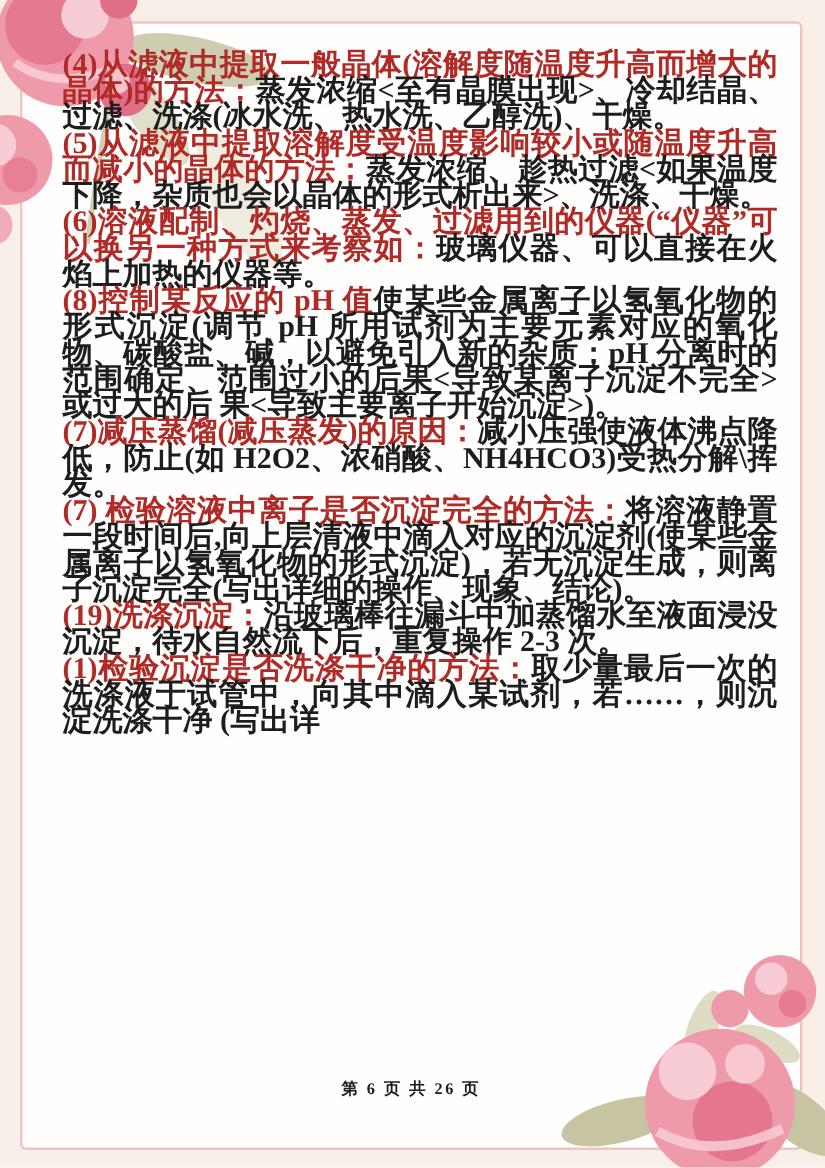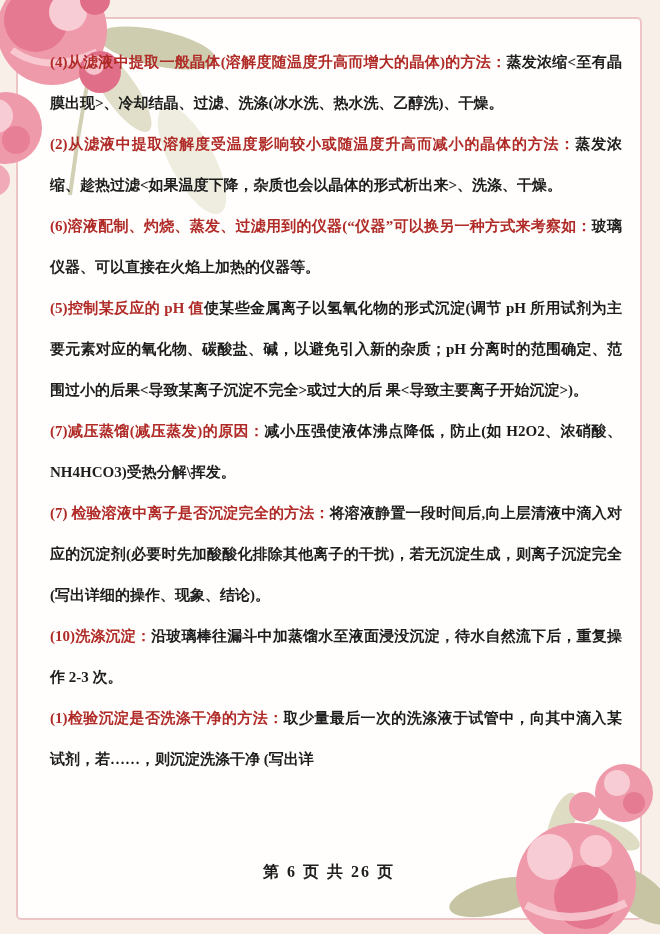--- a/index.html
+++ b/index.html
@@ -30,31 +30,31 @@
     border-radius:5px;
     z-index:0;
   }
   .flower{position:absolute;pointer-events:none;}
   .flower-tl{left:-8px;top:-10px;z-index:1;}
   .flower-br{right:-4px;bottom:-6px;z-index:3;}
   .content{
     position:absolute;left:50px;top:42px;width:572px;
     z-index:2;
     text-align:justify;
-    font-size:15px;
-    line-height:41px;
+    font-size:24px;
+    line-height:21px;
     color:var(--body-color);
   }
   .para{margin:0;font-weight:600;}
   .seg-heading{color:var(--heading-color);font-weight:700;}
   .seg-body{color:var(--body-color);font-weight:600;}
   .footer{
     position:absolute;left:16px;top:862px;width:626px;
     z-index:2;text-align:center;
-    font-size:16px;font-weight:600;
+    font-size:13px;font-weight:600;
     letter-spacing:2px;
     color:var(--body-color);
   }
 </style>
 </head>
 <body>
 
 <div class="card"></div>
 
 <svg class="flower flower-tl" width="270" height="240" viewBox="0 0 270 240">
@@ -90,22 +90,22 @@
     <circle cx="142" cy="138" r="60" fill="var(--petal-pink)"></circle>
     <circle cx="152" cy="152" r="32" fill="var(--petal-deep)" opacity="0.8"></circle>
     <circle cx="116" cy="112" r="23" fill="var(--petal-light)"></circle>
     <circle cx="162" cy="106" r="16" fill="var(--petal-light)" opacity="0.9"></circle>
     <path d="M92,160 Q135,185 192,158" stroke="var(--petal-light)" stroke-width="8" fill="none" opacity="0.85"></path>
   </g>
 </svg>
 
 <div class="content">
     <p class="para"><span class="seg-heading">(4)从滤液中提取一般晶体(溶解度随温度升高而增大的晶体)的方法：</span><span class="seg-body">蒸发浓缩&lt;至有晶膜出现&gt;、冷却结晶、过滤、洗涤(冰水洗、热水洗、乙醇洗)、干燥。</span></p>
-    <p class="para"><span class="seg-heading">(2)从滤液中提取溶解度受温度影响较小或随温度升高而减小的晶体的方法：</span><span class="seg-body">蒸发浓缩、趁热过滤&lt;如果温度下降，杂质也会以晶体的形式析出来&gt;、洗涤、干燥。</span></p>
+    <p class="para"><span class="seg-heading">(5)从滤液中提取溶解度受温度影响较小或随温度升高而减小的晶体的方法：</span><span class="seg-body">蒸发浓缩、趁热过滤&lt;如果温度下降，杂质也会以晶体的形式析出来&gt;、洗涤、干燥。</span></p>
     <p class="para"><span class="seg-heading">(6)溶液配制、灼烧、蒸发、过滤用到的仪器(“仪器”可以换另一种方式来考察如：</span><span class="seg-body">玻璃仪器、可以直接在火焰上加热的仪器等。</span></p>
-    <p class="para"><span class="seg-heading">(5)控制某反应的 pH 值</span><span class="seg-body">使某些金属离子以氢氧化物的形式沉淀(调节 pH 所用试剂为主要元素对应的氧化物、碳酸盐、碱，以避免引入新的杂质；pH 分离时的范围确定、范围过小的后果&lt;导致某离子沉淀不完全&gt;或过大的后 果&lt;导致主要离子开始沉淀&gt;)。</span></p>
+    <p class="para"><span class="seg-heading">(8)控制某反应的 pH 值</span><span class="seg-body">使某些金属离子以氢氧化物的形式沉淀(调节 pH 所用试剂为主要元素对应的氧化物、碳酸盐、碱，以避免引入新的杂质；pH 分离时的范围确定、范围过小的后果&lt;导致某离子沉淀不完全&gt;或过大的后 果&lt;导致主要离子开始沉淀&gt;)。</span></p>
     <p class="para"><span class="seg-heading">(7)减压蒸馏(减压蒸发)的原因：</span><span class="seg-body">减小压强使液体沸点降低，防止(如 H2O2、浓硝酸、NH4HCO3)受热分解\挥发。</span></p>
-    <p class="para"><span class="seg-heading">(7) 检验溶液中离子是否沉淀完全的方法：</span><span class="seg-body">将溶液静置一段时间后,向上层清液中滴入对应的沉淀剂(必要时先加酸酸化排除其他离子的干扰)，若无沉淀生成，则离子沉淀完全(写出详细的操作、现象、结论)。</span></p>
-    <p class="para"><span class="seg-heading">(10)洗涤沉淀：</span><span class="seg-body">沿玻璃棒往漏斗中加蒸馏水至液面浸没沉淀，待水自然流下后，重复操作 2-3 次。</span></p>
+    <p class="para"><span class="seg-heading">(7) 检验溶液中离子是否沉淀完全的方法：</span><span class="seg-body">将溶液静置一段时间后,向上层清液中滴入对应的沉淀剂(使某些金属离子以氢氧化物的形式沉淀)，若无沉淀生成，则离子沉淀完全(写出详细的操作、现象、结论)。</span></p>
+    <p class="para"><span class="seg-heading">(19)洗涤沉淀：</span><span class="seg-body">沿玻璃棒往漏斗中加蒸馏水至液面浸没沉淀，待水自然流下后，重复操作 2-3 次。</span></p>
     <p class="para"><span class="seg-heading">(1)检验沉淀是否洗涤干净的方法：</span><span class="seg-body">取少量最后一次的洗涤液于试管中，向其中滴入某试剂，若……，则沉淀洗涤干净 (写出详</span></p>
   </div>
 
 <div class="footer">第 6 页 共 26 页</div>
 
 </body></html>

